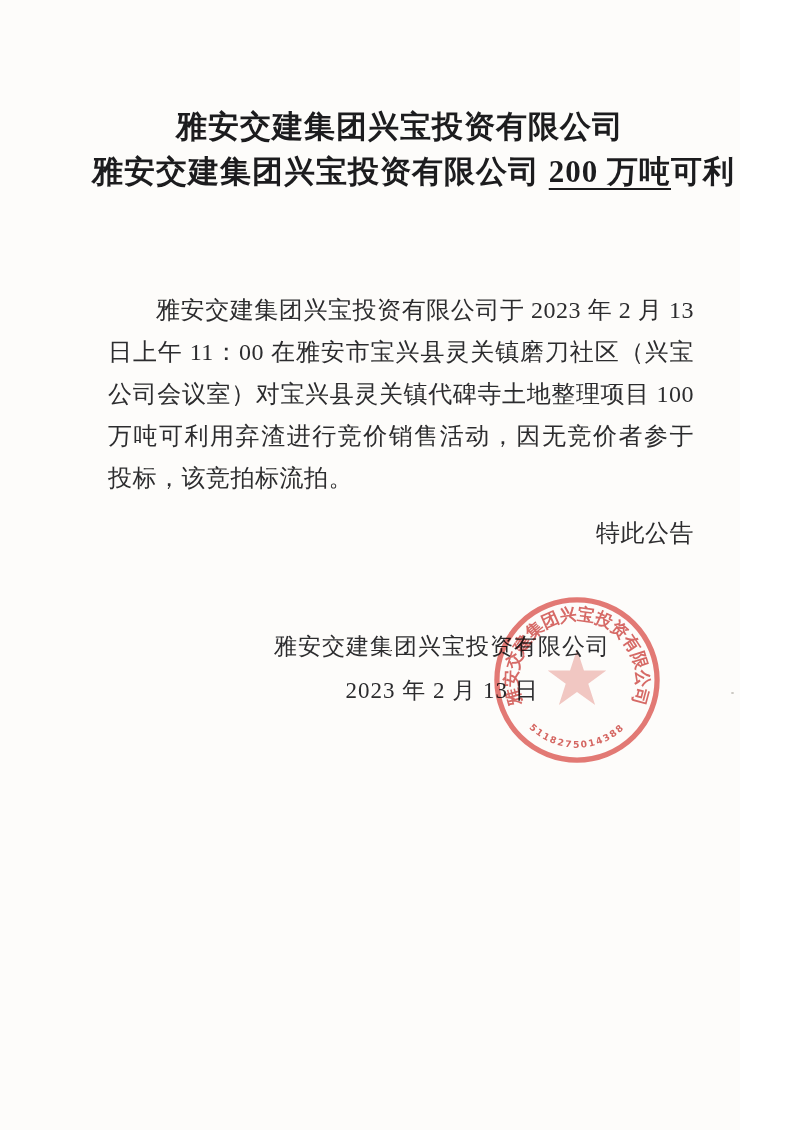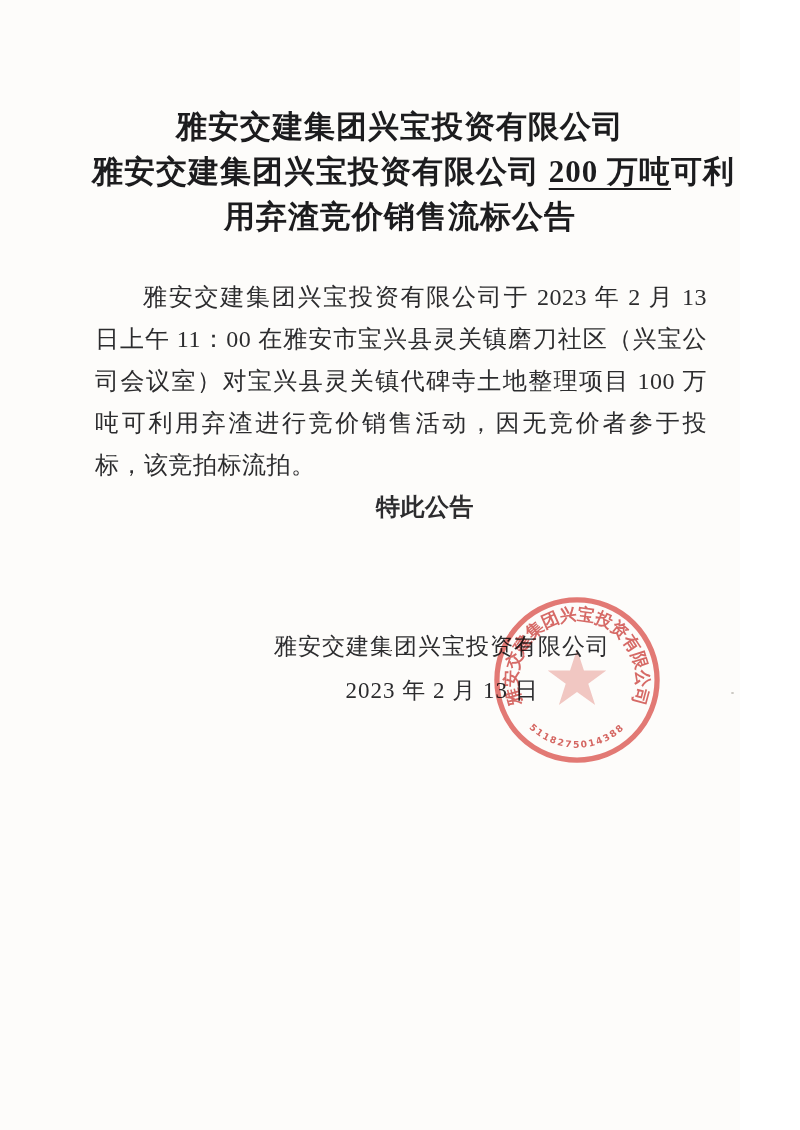--- a/index.html
+++ b/index.html
@@ -38,28 +38,27 @@
     position: absolute;
     top: 276px;
     left: 95px;
     width: 612px;
     font-size: 24px;
     line-height: 42px;
     color: #2c2c2e;
     font-weight: 400;
   }
   .doc-body p {
-    margin: 0;
+    margin: 13px;
     text-indent: 2em;
     text-align: justify;
     letter-spacing: 0.5px;
   }
   .doc-body p.closing {
-    text-align: center;
-    font-weight: bold;
+    text-align: right;
   }
   .signature {
     position: absolute;
     top: 630px;
     right: 130px;
     text-align: center;
     font-size: 23px;
     color: #2c2c2e;
     letter-spacing: 1px;
   }
@@ -90,21 +89,20 @@
   }
 </style>
 </head>
 <body>
 
 <div class="page">
 
   <div class="doc-title">
     <div class="tline">雅安交建集团兴宝投资有限公司</div>
     <div class="tline"><span>雅安交建集团兴宝投资有限公司 </span><span class="underline-seg">200 万吨</span><span>可利</span></div>
-    <div class="tline">用弃渣竞价销售流标公告</div>
   </div>
 
   <div class="doc-body">
     <p>雅安交建集团兴宝投资有限公司于 2023 年 2 月 13 日上午 11：00 在雅安市宝兴县灵关镇磨刀社区（兴宝公司会议室）对宝兴县灵关镇代碑寺土地整理项目 100 万吨可利用弃渣进行竞价销售活动，因无竞价者参于投标，该竞拍标流拍。</p>
     <p class="closing">特此公告</p>
   </div>
 
   <div class="signature">
     <div class="sig-company">雅安交建集团兴宝投资有限公司</div>
     <div class="sig-date">2023 年 2 月 13 日</div>

